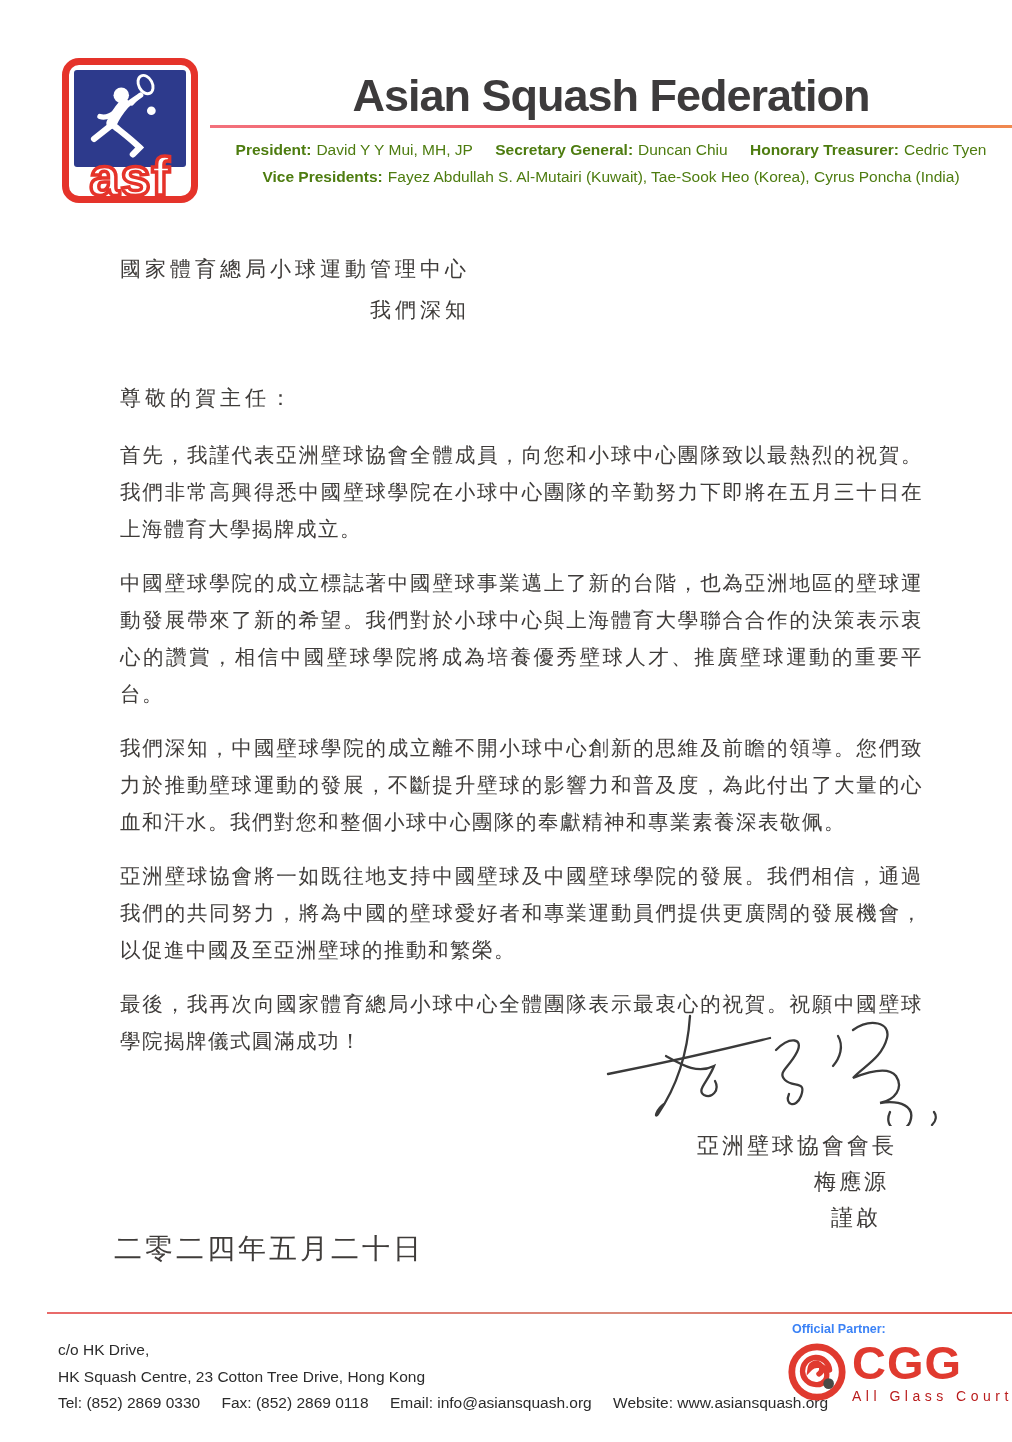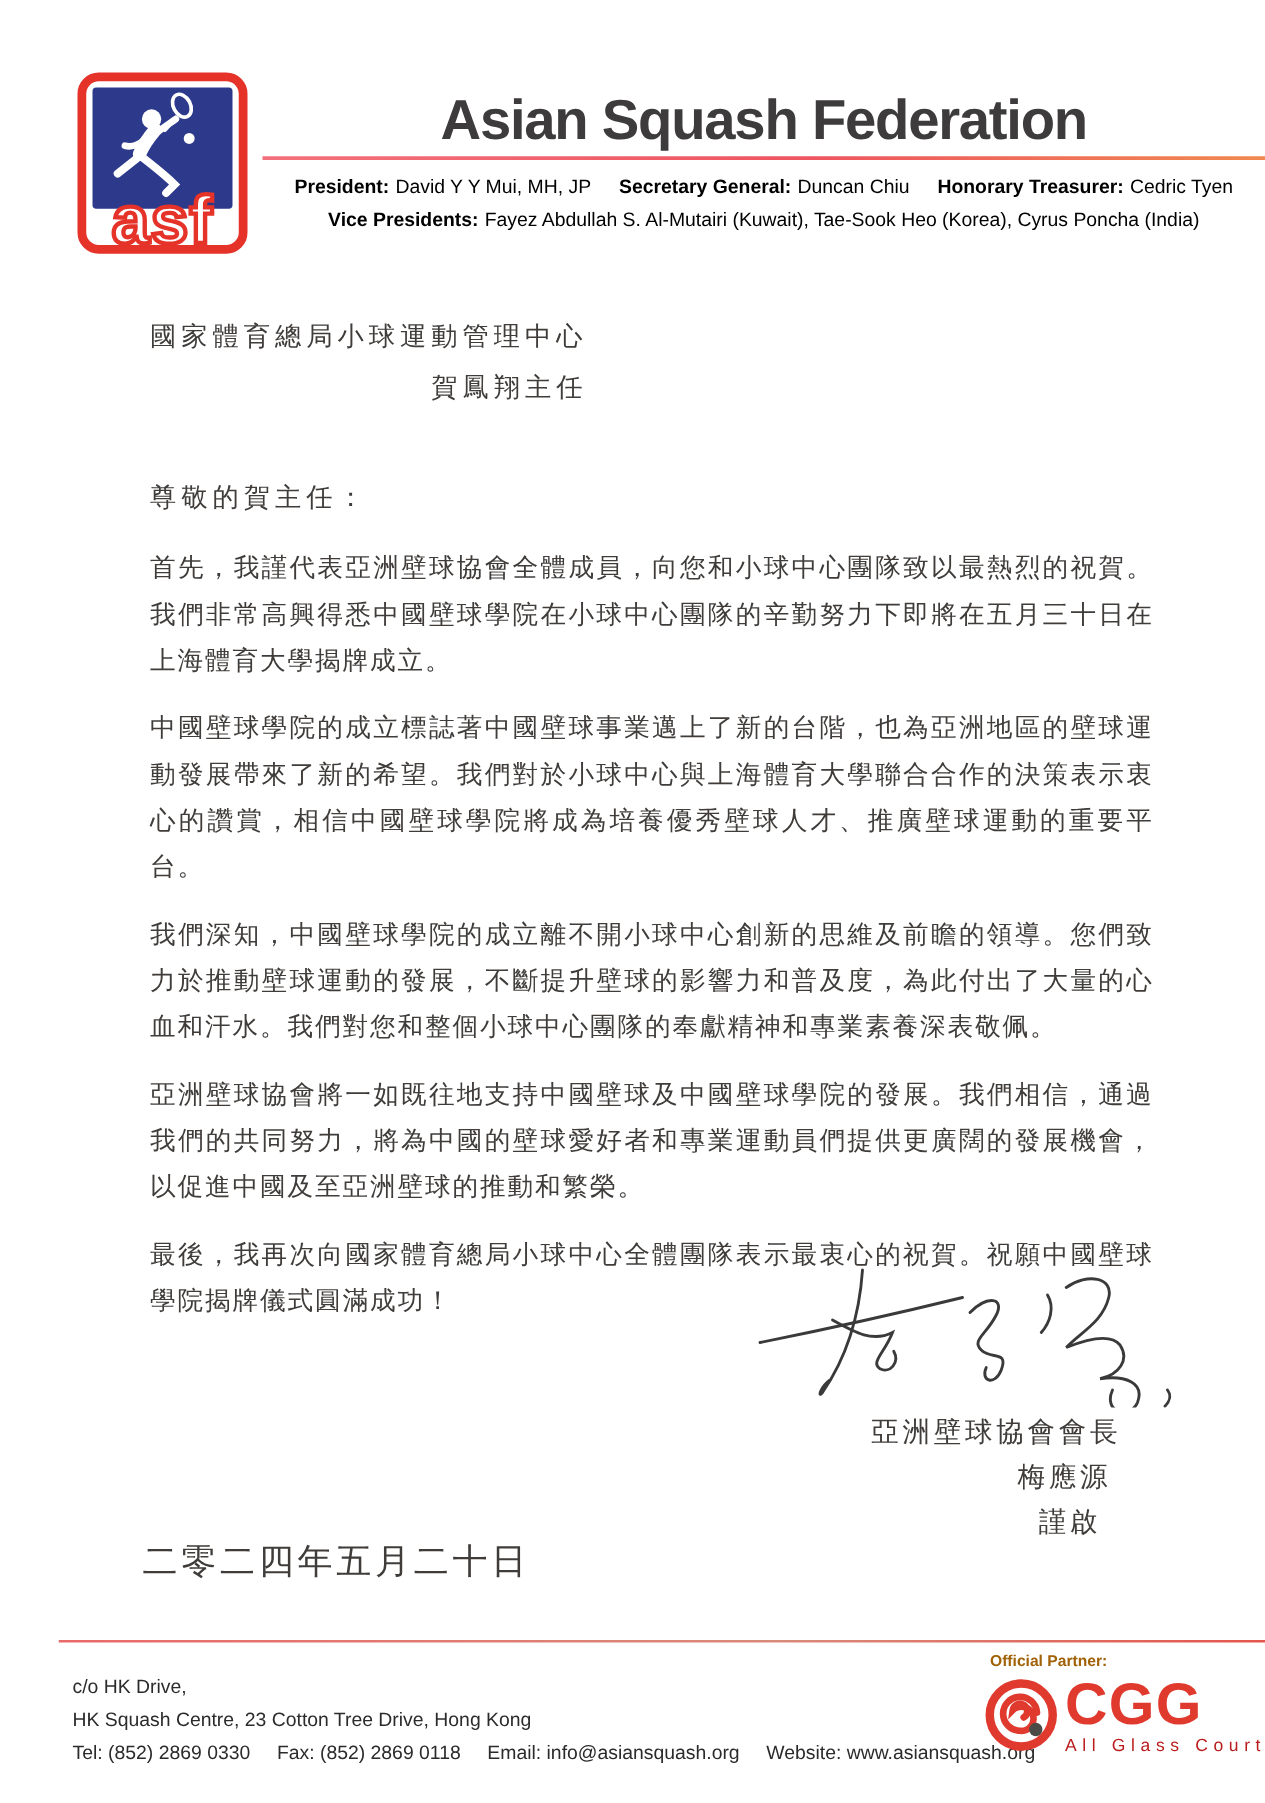--- a/index.html
+++ b/index.html
@@ -15,21 +15,21 @@
     background:#2d3a8c;border-radius:3px;}
   .logo-blue svg{position:absolute;left:0;top:0;width:100%;height:100%;}
   .logo-asf{position:absolute;left:0;right:0;bottom:-4px;text-align:center;
     font-family:"Liberation Sans",sans-serif;font-weight:800;font-size:54px;line-height:48px;
     color:#fff;-webkit-text-stroke:3.5px #e5332a;letter-spacing:1px;}
   .org-title{position:absolute;left:210px;right:0;top:70px;text-align:center;
     font-size:45px;font-weight:700;color:#3d3b3c;letter-spacing:-1px;}
   .title-rule{position:absolute;left:210px;right:0;top:125px;height:3px;
     background:linear-gradient(90deg,#f3717c,#ee5560 55%,#f0894f);}
   .officers{position:absolute;left:210px;right:0;text-align:center;
-    font-size:15.5px;color:#000000;white-space:nowrap;}
+    font-size:15.5px;color:#4d7c0f;white-space:nowrap;}
   .officers .pair{margin:0 9px;}
   .officers b{font-weight:700;margin-right:5px;}
   .officers-1{top:141px;}
   .officers-2{top:168px;}
   
   .cjk{font-family:"Liberation Serif",serif;color:#3f3c3a;}
   .recipient{position:absolute;left:120px;top:249px;font-size:21px;line-height:41px;letter-spacing:4px;text-align:right;}
   .salutation{position:absolute;left:120px;top:384px;font-size:21px;letter-spacing:4px;}
   .paragraphs{position:absolute;left:120px;top:437px;width:803px;}
   .paragraphs p{margin:0 0 17px 0;font-size:20.5px;line-height:37px;
@@ -40,21 +40,21 @@
   .closing-name{padding-right:8px;}
   .closing-salute{padding-right:16px;}
   .date{position:absolute;left:114px;top:1230px;font-size:28px;letter-spacing:3px;}
   
   .footer-rule{position:absolute;left:47px;right:0;top:1312px;height:2px;
     background:linear-gradient(90deg,#e96a6a,#d98a7a 60%,#e4564e);}
   .footer-address{position:absolute;left:58px;top:1337px;font-size:15.5px;
     line-height:26.5px;color:#2b2b2b;}
   .contact-item{margin-right:17px;}
   .partner{position:absolute;left:786px;top:1322px;width:226px;}
-  .partner-label{font-size:12.5px;font-weight:700;color:#a16207;margin-left:6px;}
+  .partner-label{font-size:12.5px;font-weight:700;color:#3b82f6;margin-left:6px;}
   .partner-row{display:flex;align-items:flex-start;margin-top:4px;}
   .swirl-svg{width:62px;height:64px;flex:0 0 auto;}
   .cgg-col{margin-left:4px;}
   .cgg-name{font-size:47px;line-height:46px;font-weight:700;color:#e03a2f;letter-spacing:1px;}
   .cgg-tagline{font-size:14px;color:#b91c1c;letter-spacing:4.5px;margin-top:2px;white-space:nowrap;}
 </style>
 </head>
 <body>
 
 <div class="page">
@@ -85,21 +85,21 @@
     <span class="pair"><b>President:</b><span>David Y Y Mui, MH, JP</span></span>
     <span class="pair"><b>Secretary General:</b><span>Duncan Chiu</span></span>
     <span class="pair"><b>Honorary Treasurer:</b><span>Cedric Tyen</span></span>
   </div>
   <div class="officers officers-2">
     <span class="pair"><b>Vice Presidents:</b><span>Fayez Abdullah S. Al-Mutairi (Kuwait), Tae-Sook Heo (Korea), Cyrus Poncha (India)</span></span>
   </div>
 
   <div class="recipient cjk">
     <div>國家體育總局小球運動管理中心</div>
-    <div>賀鳳翔主任</div>
+    <div>我們深知</div>
   </div>
 
   <div class="salutation cjk">尊敬的賀主任：</div>
 
   <div class="paragraphs cjk">
     <p>首先，我謹代表亞洲壁球協會全體成員，向您和小球中心團隊致以最熱烈的祝賀。我們非常高興得悉中國壁球學院在小球中心團隊的辛勤努力下即將在五月三十日在上海體育大學揭牌成立。</p>
     <p>中國壁球學院的成立標誌著中國壁球事業邁上了新的台階，也為亞洲地區的壁球運動發展帶來了新的希望。我們對於小球中心與上海體育大學聯合合作的決策表示衷心的讚賞，相信中國壁球學院將成為培養優秀壁球人才、推廣壁球運動的重要平台。</p>
     <p>我們深知，中國壁球學院的成立離不開小球中心創新的思維及前瞻的領導。您們致力於推動壁球運動的發展，不斷提升壁球的影響力和普及度，為此付出了大量的心血和汗水。我們對您和整個小球中心團隊的奉獻精神和專業素養深表敬佩。</p>
     <p>亞洲壁球協會將一如既往地支持中國壁球及中國壁球學院的發展。我們相信，通過我們的共同努力，將為中國的壁球愛好者和專業運動員們提供更廣闊的發展機會，以促進中國及至亞洲壁球的推動和繁榮。</p>
     <p>最後，我再次向國家體育總局小球中心全體團隊表示最衷心的祝賀。祝願中國壁球學院揭牌儀式圓滿成功！</p>

